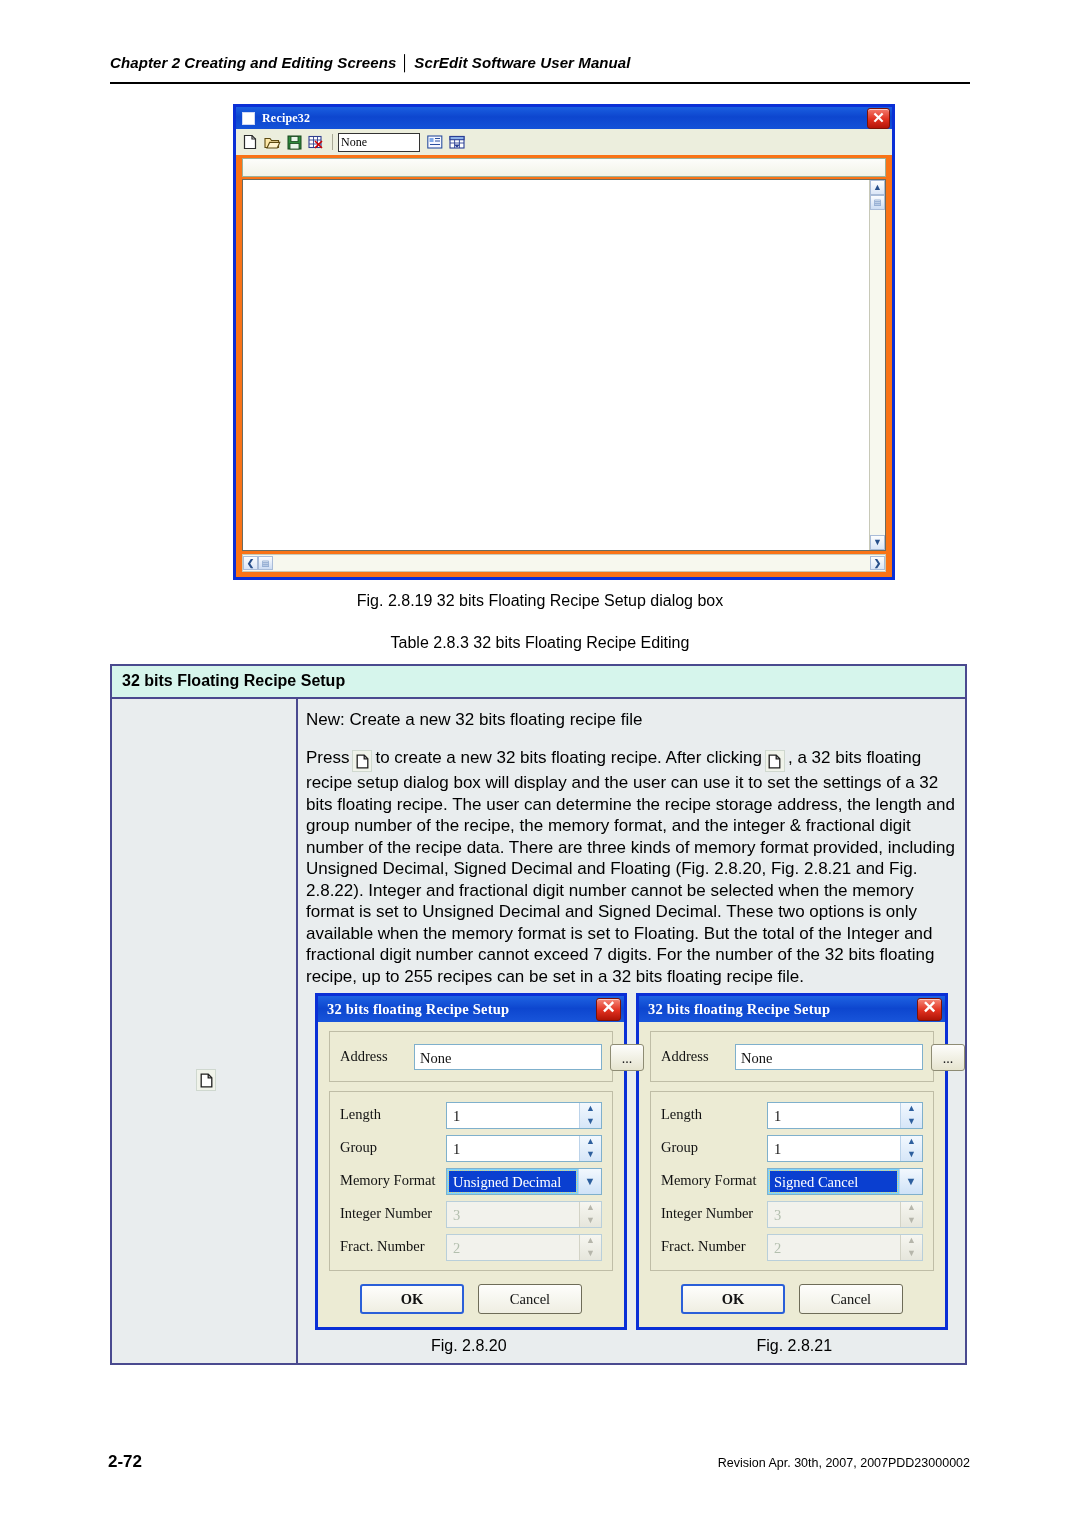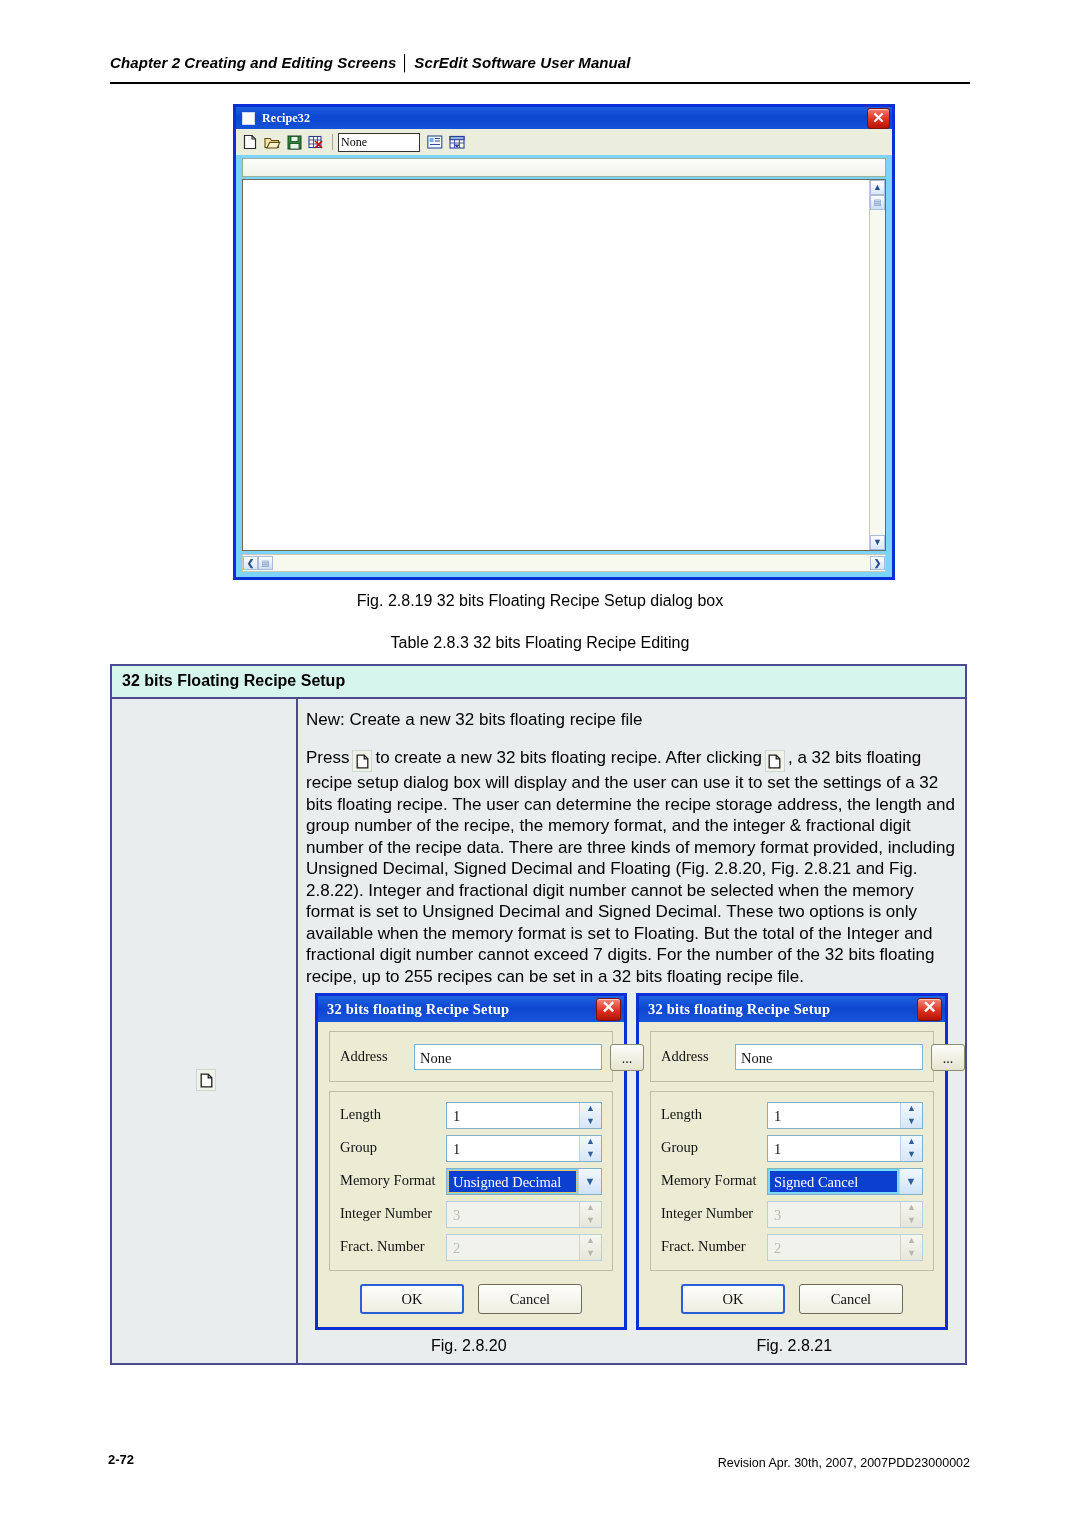--- a/index.html
+++ b/index.html
@@ -10,21 +10,21 @@
   }
   .page{position:absolute;inset:0;}
 
   
   .hdr{position:absolute;left:110px;top:54px;width:860px;}
   .hdr-title{font-size:15px;font-weight:bold;font-style:italic;letter-spacing:.1px;white-space:nowrap;}
   .hdr-rule{position:absolute;left:110px;top:82px;width:860px;height:2px;background:#000;}
 
   
   .win{position:absolute;left:233px;top:104px;width:662px;height:476px;
-       border:3px solid #0a2fd6;background:#7dd3fc;box-sizing:border-box;}
+       border:3px solid #0a2fd6;background:#f97316;box-sizing:border-box;}
   .win-tb{height:22px;background:linear-gradient(to bottom,#1a5fe0 0%,#0d46cf 45%,#1452d8 100%);
           display:flex;align-items:center;padding:0 3px;position:relative;}
   .win-ico{width:11px;height:11px;background:#fff;border:1px solid #cfd9f5;margin-left:3px;margin-right:7px;}
   .win-title{color:#fff;font-family:"Liberation Serif",serif;font-weight:bold;font-size:12px;letter-spacing:.2px;}
   .win-close{position:absolute;right:2px;top:1px;width:21px;height:19px;border-radius:3px;
              background:linear-gradient(to bottom,#f47b6d 0%,#e0301f 55%,#b31508 100%);
              border:1px solid #7d1206;box-shadow:inset 0 1px 0 rgba(255,255,255,.6);
              display:flex;align-items:center;justify-content:center;}
   .win-close span{color:#fff;font-size:15px;font-weight:bold;line-height:1;transform:translateY(-1px);}
 
@@ -121,27 +121,27 @@
   .combo .cval{flex:1;background:#0a3fd0;color:#fff;margin:2px;outline:1px dotted #e3cf7a;
                font-family:"Liberation Serif",serif;font-size:14.5px;padding:1px 0 0 4px;line-height:20px;
                white-space:nowrap;overflow:hidden;}
   .combo .carr{width:22px;background:linear-gradient(to bottom,#f2f8fe,#cfe2f7);border-left:1px solid #bcd3ea;
                display:flex;align-items:center;justify-content:center;color:#2d5f9e;font-size:11px;font-weight:bold;}
 
   .btnrow{display:flex;justify-content:center;gap:14px;padding:4px 0 3px 0;}
   .btn{width:104px;height:30px;box-sizing:border-box;background:linear-gradient(to bottom,#fefefc,#efeee2);
        border:1px solid #6e6c58;border-radius:3px;display:flex;align-items:center;justify-content:center;
        font-family:"Liberation Serif",serif;font-size:14.5px;color:#111;}
-  .btn.def{border:2px solid #2a5fd8;}
+  .btn.def{border:2px solid #2a5fd8;font-weight:bold;}
 
   .figrow{display:flex;margin-top:7px;padding-bottom:8px;}
   .figcell{flex:1;text-align:center;font-size:16px;}
 
   
-  .foot-left{position:absolute;left:108px;top:1452px;font-size:13px;font-weight:bold;}
+  .foot-left{position:absolute;left:108px;top:1452px;font-size:17px;font-weight:bold;}
   .foot-right{position:absolute;right:110px;top:1456px;font-size:12.5px;}
 </style>
 </head>
 <body>
 
 <div class="page">
 
   <div class="hdr">
     <div class="hdr-title">Chapter 2  Creating and Editing Screens │ ScrEdit Software User Manual</div>
   </div>

